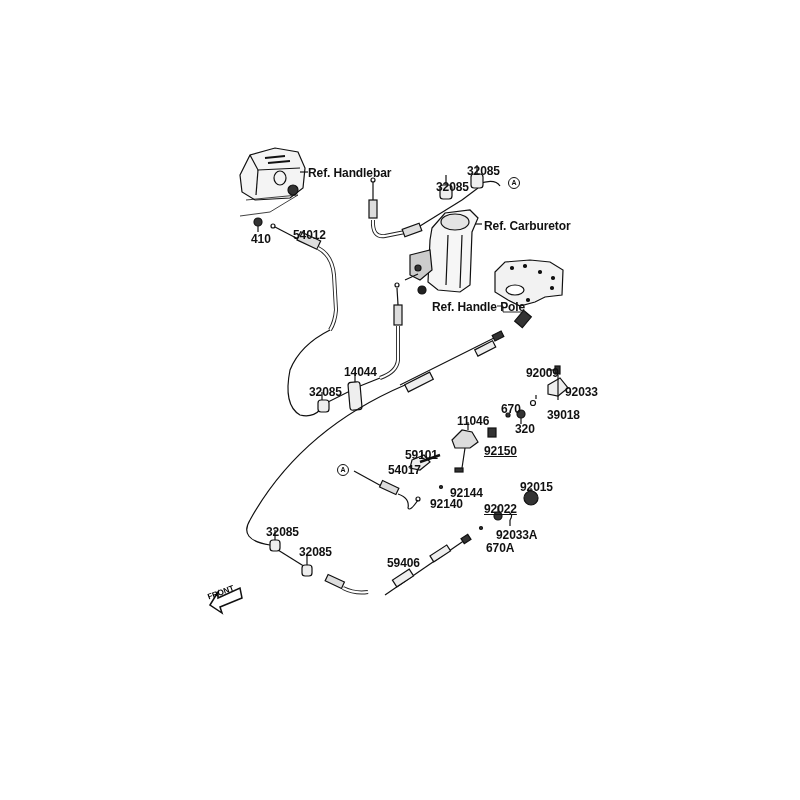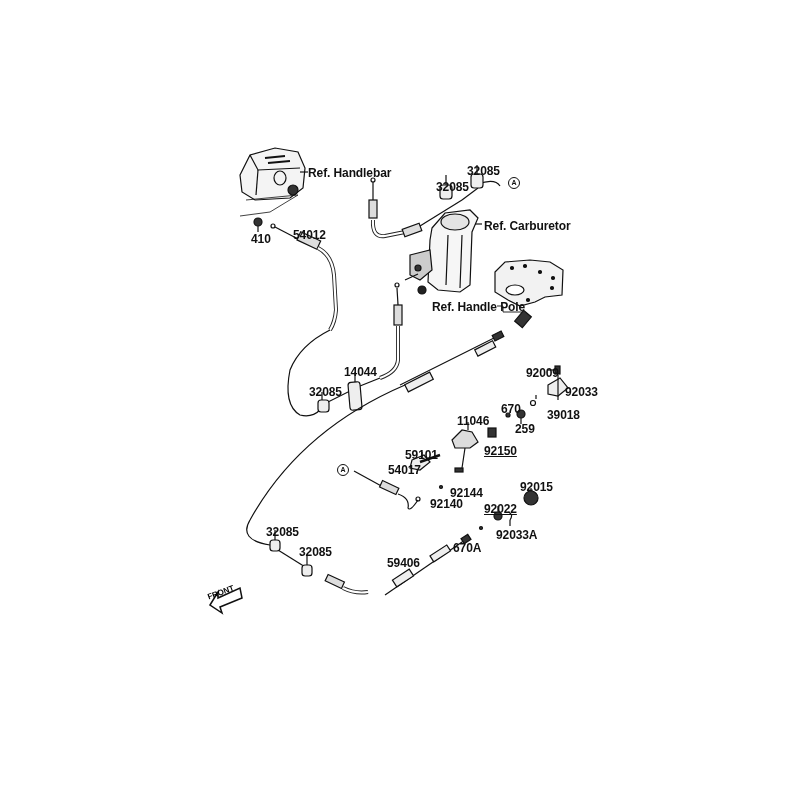--- a/index.html
+++ b/index.html
@@ -177,31 +177,31 @@
 <div class="lbl" style="left:251px;top:232px;">410</div>
 <div class="lbl" style="left:293px;top:228px;">54012</div>
 <div class="lbl" style="left:436px;top:180px;">32085</div>
 <div class="lbl" style="left:467px;top:164px;">32085</div>
 <div class="lbl" style="left:344px;top:365px;text-align:right;">14044</div>
 <div class="lbl" style="left:309px;top:385px;">32085</div>
 <div class="lbl" style="left:526px;top:366px;">92009</div>
 <div class="lbl" style="left:521px;top:385px;padding-left:44px;">92033</div>
 <div class="lbl" style="left:547px;top:408px;">39018</div>
 <div class="lbl" style="left:501px;top:402px;">670</div>
-<div class="lbl" style="left:515px;top:422px;">259</div>
+<div class="lbl" style="left:515px;top:422px;">320</div>
 <div class="lbl" style="left:457px;top:414px;">11046</div>
 <div class="lbl" style="left:484px;top:444px;text-decoration:underline;">92150</div>
 <div class="lbl" style="left:405px;top:448px;">59101</div>
 <div class="lbl" style="left:450px;top:486px;">92144</div>
 <div class="lbl" style="left:430px;top:497px;text-align:right;">92140</div>
 <div class="lbl" style="left:356px;top:463px;margin-left:32px;">54017</div>
 <div class="lbl" style="left:520px;top:480px;">92015</div>
 <div class="lbl" style="left:484px;top:502px;text-decoration:underline;">92022</div>
 <div class="lbl" style="left:496px;top:528px;">92033A</div>
-<div class="lbl" style="left:453px;top:541px;">670A</div>
+<div class="lbl" style="left:486px;top:541px;">670A</div>
 <div class="lbl" style="left:387px;top:556px;">59406</div>
 <div class="lbl" style="left:266px;top:525px;">32085</div>
 <div class="lbl" style="left:299px;top:545px;">32085</div>
 
 <div class="circA" style="left:508px;top:177px;">A</div>
 <div class="circA" style="left:337px;top:464px;">A</div>
 
 <div class="front">FRONT</div>
 
 </body></html>

